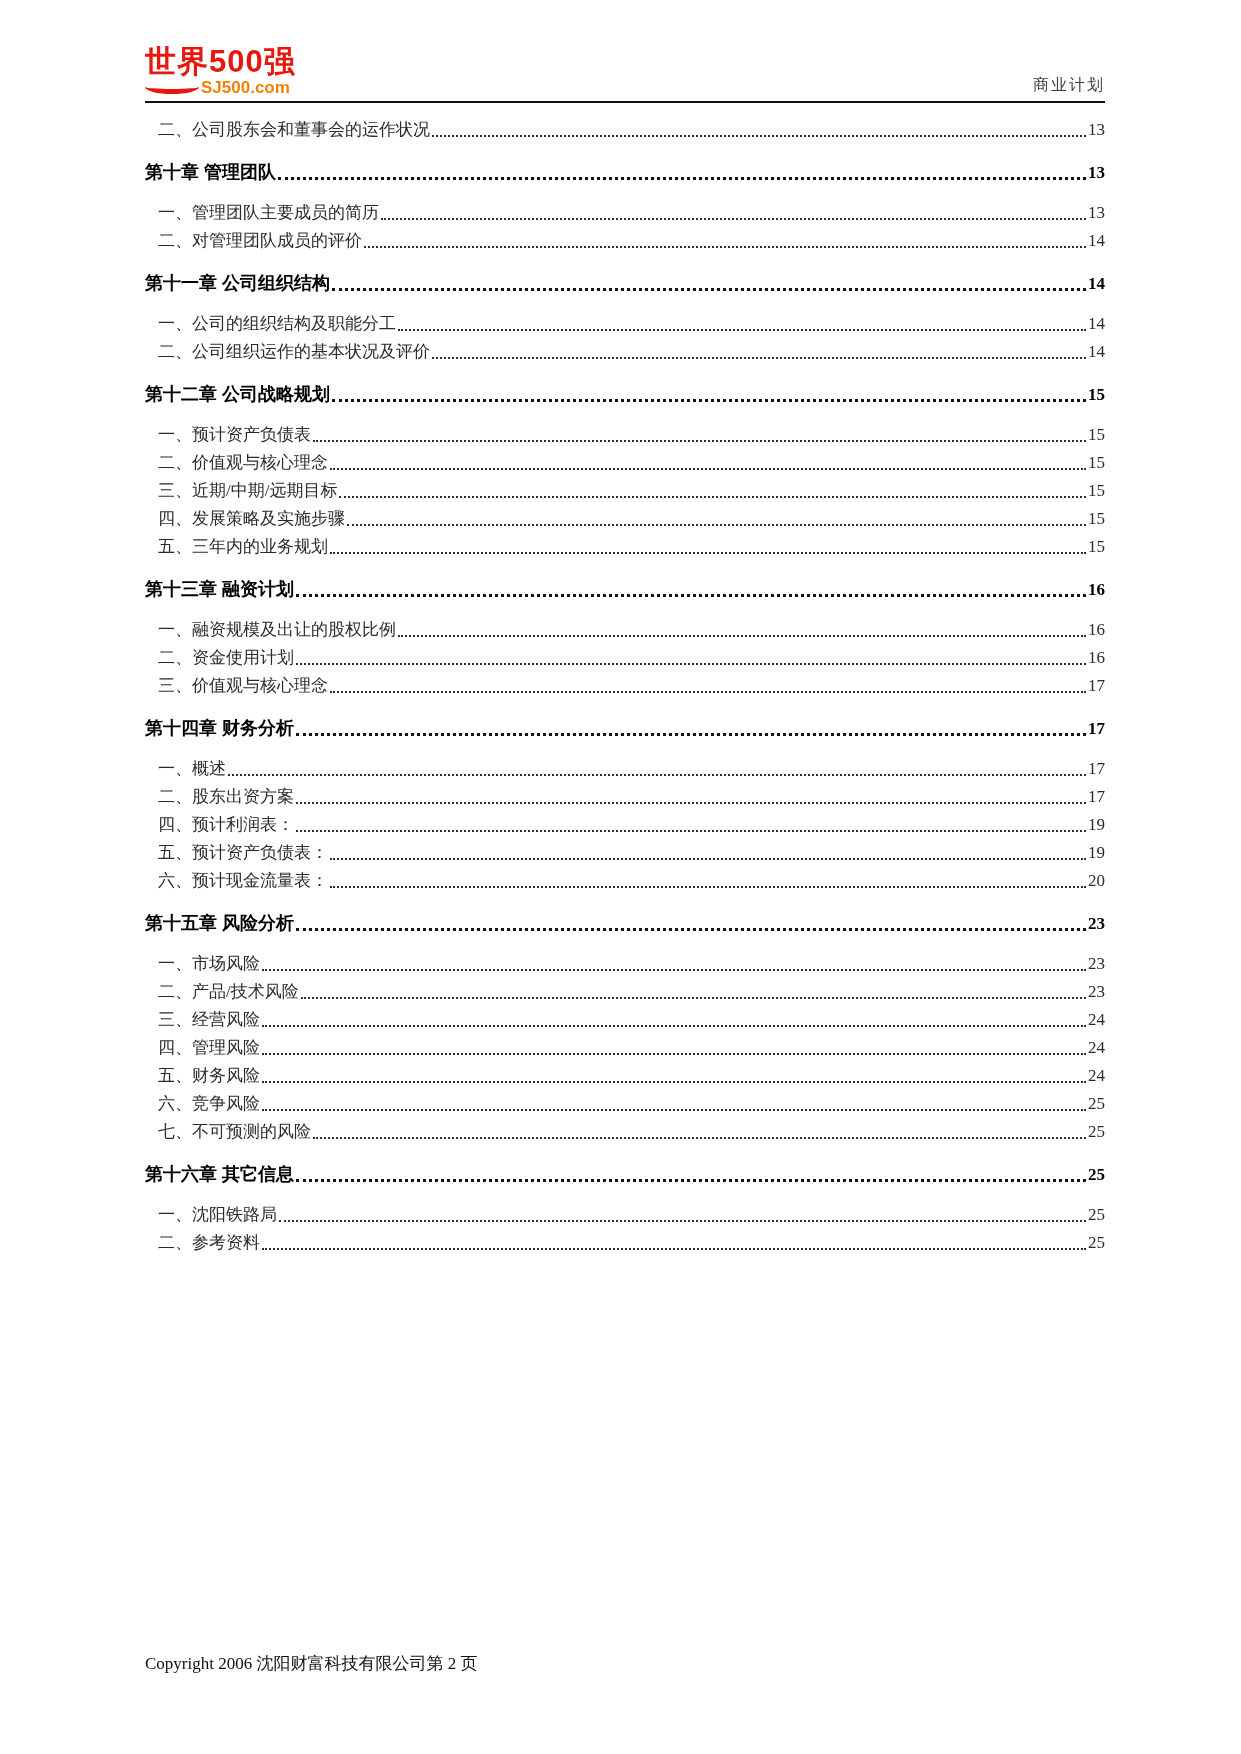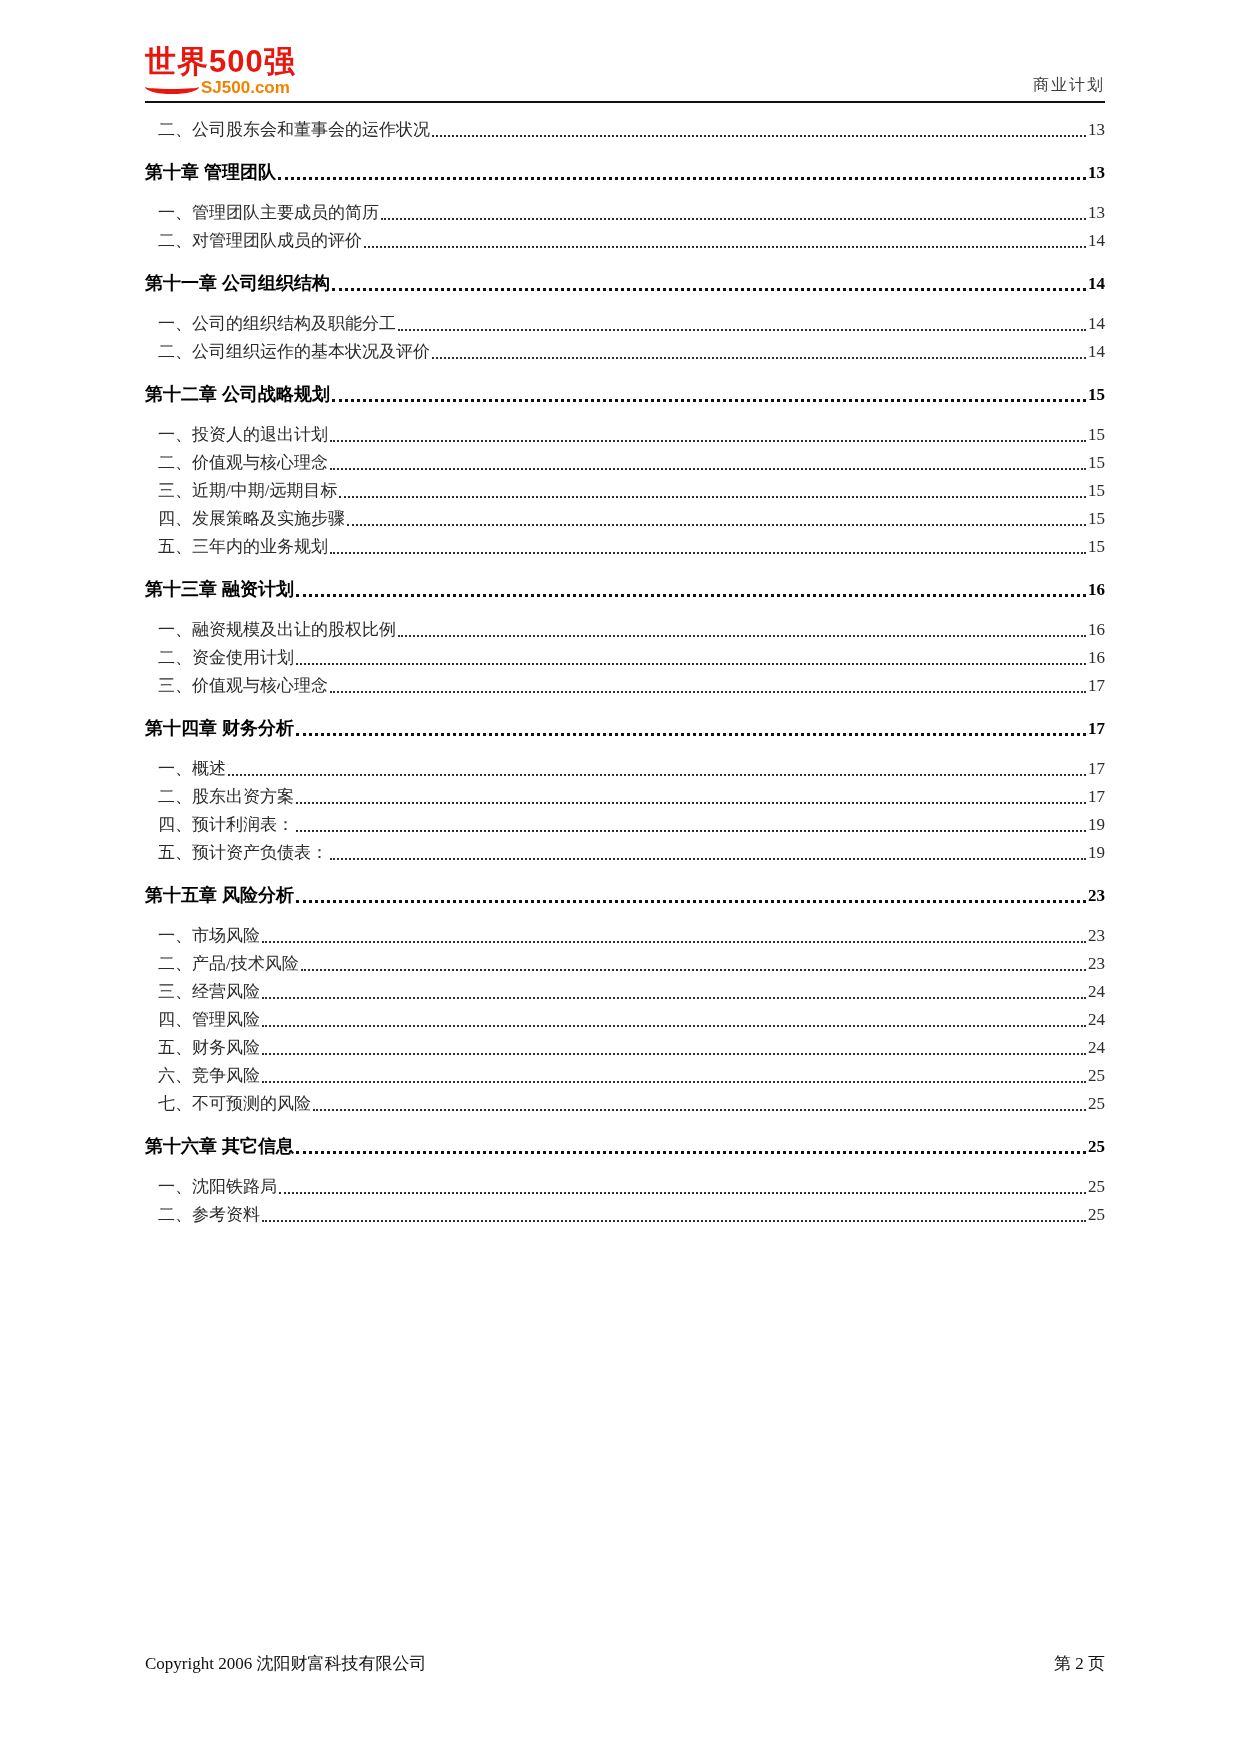--- a/index.html
+++ b/index.html
@@ -103,21 +103,20 @@
   }
   .toc-row.chapter .toc-page { font-weight: bold; font-size: 17px; }
 
   
   .footer {
     position: absolute;
     top: 1652px;
     left: 145px;
     width: 960px;
     display: flex;
-    justify-content: space-between;
     font-size: 17px;
     color: #111;
   }
 </style>
 </head>
 <body>
 
 <div class="page">
 
   <div class="header">
@@ -174,21 +173,21 @@
       <span class="toc-page">14</span>
     </div>
 
     <div class="toc-row chapter">
       <span class="toc-title">第十二章 公司战略规划</span>
       <span class="toc-dots"></span>
       <span class="toc-page">15</span>
     </div>
 
     <div class="toc-row sub">
-      <span class="toc-title">一、投资人的退出计划</span>
+      <span class="toc-title">一、预计资产负债表</span>
       <span class="toc-dots"></span>
       <span class="toc-page">15</span>
     </div>
 
     <div class="toc-row sub">
       <span class="toc-title">二、价值观与核心理念</span>
       <span class="toc-dots"></span>
       <span class="toc-page">15</span>
     </div>
 
@@ -258,20 +257,25 @@
       <span class="toc-dots"></span>
       <span class="toc-page">19</span>
     </div>
 
     <div class="toc-row sub">
       <span class="toc-title">五、预计资产负债表： </span>
       <span class="toc-dots"></span>
       <span class="toc-page">19</span>
     </div>
 
+    <div class="toc-row sub">
+      <span class="toc-title">六、预计现金流量表： </span>
+      <span class="toc-dots"></span>
+      <span class="toc-page">20</span>
+    </div>
 
     <div class="toc-row chapter">
       <span class="toc-title">第十五章 风险分析</span>
       <span class="toc-dots"></span>
       <span class="toc-page">23</span>
     </div>
 
     <div class="toc-row sub">
       <span class="toc-title">一、市场风险</span>
       <span class="toc-dots"></span>

